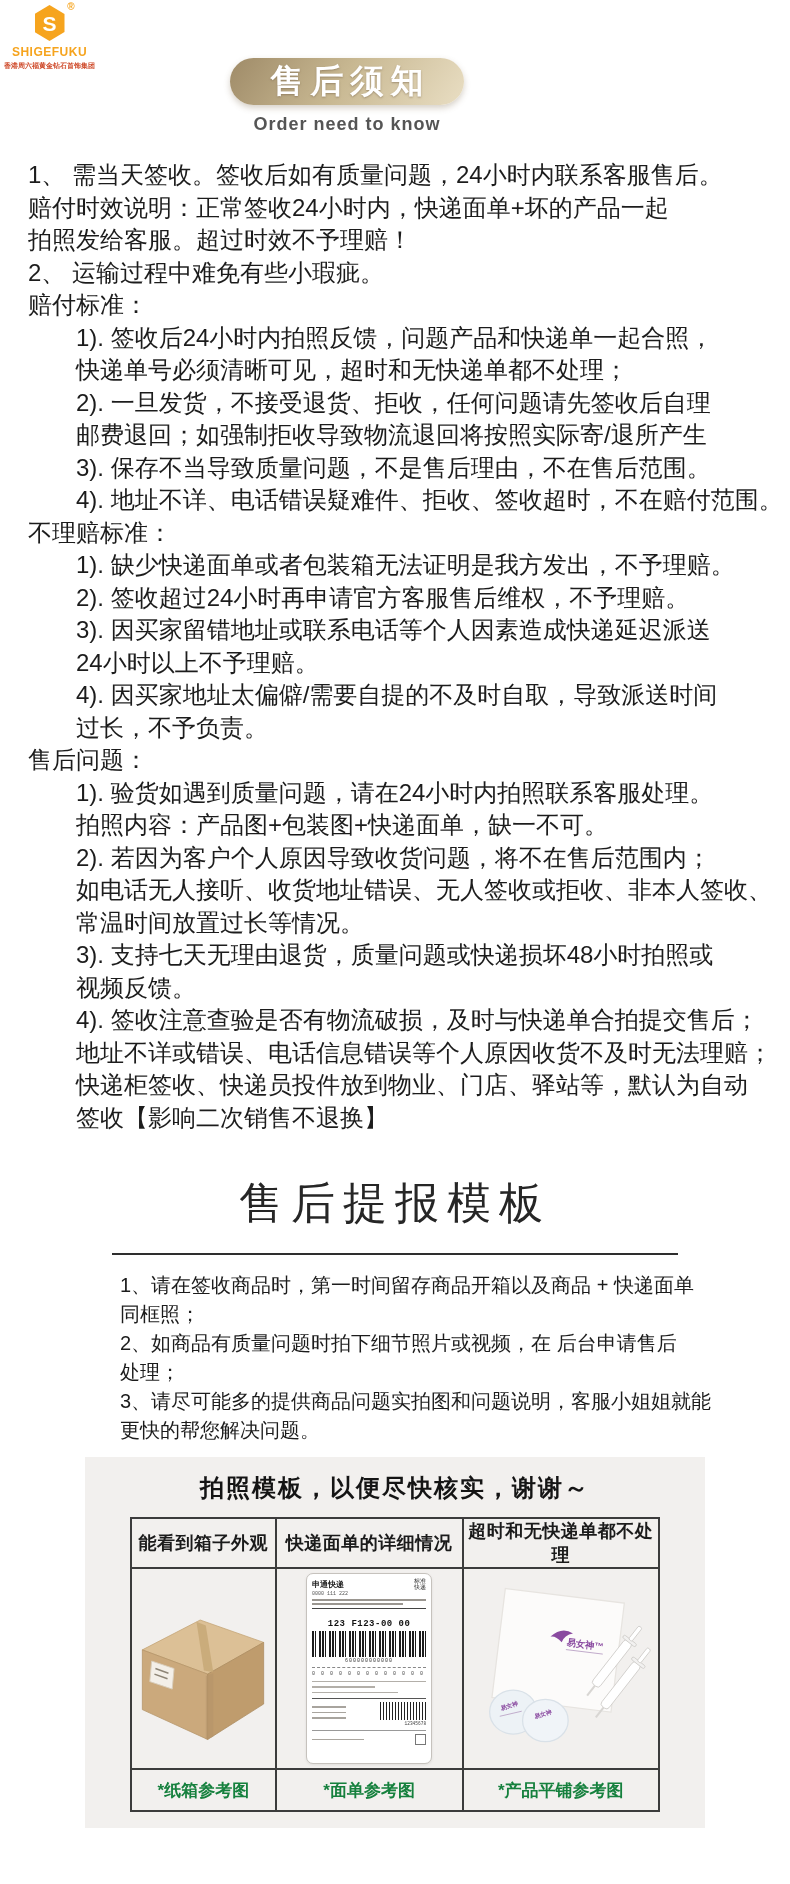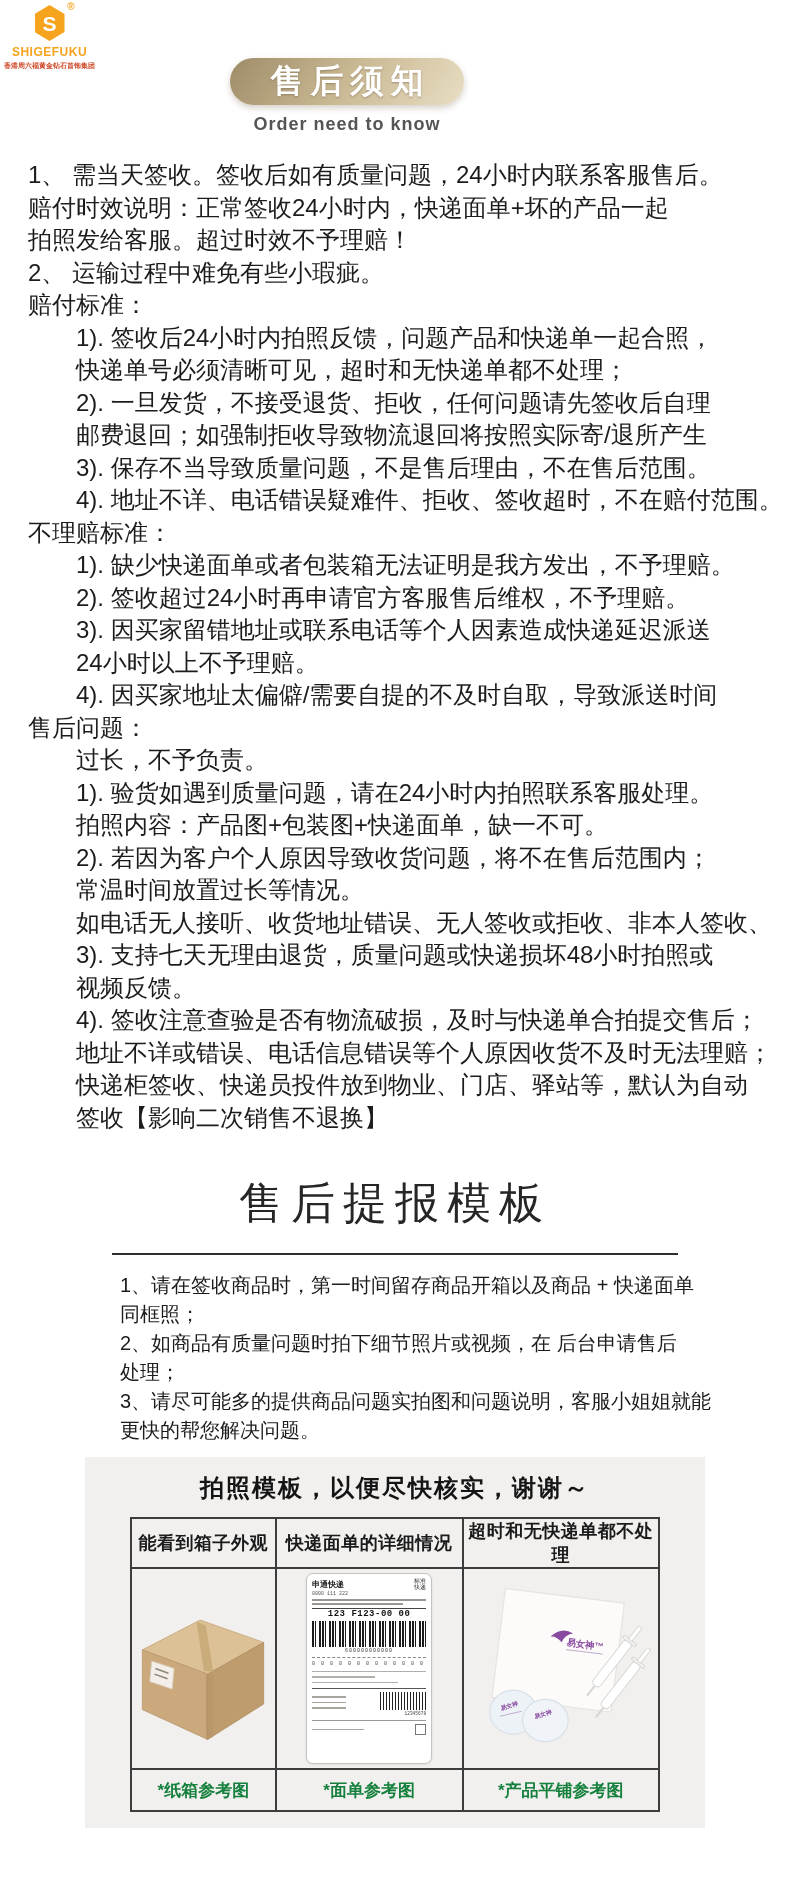--- a/index.html
+++ b/index.html
@@ -55,21 +55,21 @@
   
   .label-card{width:114px;height:180px;margin:4px auto;background:#fff;border:1px solid #c6c2bd;border-radius:7px;
     box-shadow:0 1px 3px rgba(0,0,0,.08);padding:5px 5px 4px;text-align:left;font-family:"Liberation Mono","DejaVu Sans Mono",monospace;}
   .lbl-top{display:flex;justify-content:space-between;align-items:flex-start;}
   .lbl-courier{font-size:8px;font-weight:bold;color:#222;white-space:nowrap;}
   .lbl-phone{font-size:5px;color:#555;margin-top:1px;white-space:nowrap;}
   .lbl-service{font-size:6px;color:#333;width:12px;line-height:6px;text-align:right;white-space:normal;}
   .lbl-addr{margin-top:2px;}
   .lbl-addr i{display:block;height:2px;background:#9a9690;margin-top:1.5px;}
   .lbl-addr i:nth-child(2){width:80%;}
-  .lbl-code{margin-top:3px;border-top:1px solid #444;padding-top:0;font-size:9px;font-weight:bold;color:#111;
+  .lbl-code{margin-top:3px;border-top:1px solid #444;padding-top:10px;font-size:9px;font-weight:bold;color:#111;
     text-align:center;letter-spacing:.5px;white-space:nowrap;}
   .lbl-barcode{margin-top:2px;height:26px;
     background:repeating-linear-gradient(90deg,#1c1c1c 0 2px,#fff 2px 3px,#1c1c1c 3px 4px,#fff 4px 7px,#1c1c1c 7px 9px,#fff 9px 10px);}
   .lbl-barnum{font-size:5px;color:#333;text-align:center;margin-top:1px;letter-spacing:1px;}
   .lbl-dash{border-top:1px dashed #888;margin-top:3px;}
   .lbl-digits{font-size:5px;color:#444;margin-top:3px;letter-spacing:1.5px;white-space:nowrap;overflow:hidden;}
   .lbl-lines i{display:block;height:1.5px;background:#b3afa9;margin-top:4px;}
   .lbl-lines i:nth-child(2){width:55%;}
   .lbl-lines i:nth-child(3){width:75%;}
   .lbl-sec2{display:flex;justify-content:space-between;margin-top:5px;border-top:1px solid #555;padding-top:3px;}
@@ -114,27 +114,27 @@
     <div class="nline l1">2). 一旦发货，不接受退货、拒收，任何问题请先签收后自理</div>
     <div class="nline l1">邮费退回；如强制拒收导致物流退回将按照实际寄/退所产生</div>
     <div class="nline l1">3). 保存不当导致质量问题，不是售后理由，不在售后范围。</div>
     <div class="nline l1">4). 地址不详、电话错误疑难件、拒收、签收超时，不在赔付范围。</div>
     <div class="nline l0">不理赔标准：</div>
     <div class="nline l1">1). 缺少快递面单或者包装箱无法证明是我方发出，不予理赔。</div>
     <div class="nline l1">2). 签收超过24小时再申请官方客服售后维权，不予理赔。</div>
     <div class="nline l1">3). 因买家留错地址或联系电话等个人因素造成快递延迟派送</div>
     <div class="nline l1">24小时以上不予理赔。</div>
     <div class="nline l1">4). 因买家地址太偏僻/需要自提的不及时自取，导致派送时间</div>
+    <div class="nline l1">过长，不予负责。</div>
     <div class="nline l0">售后问题：</div>
-    <div class="nline l1">过长，不予负责。</div>
     <div class="nline l1">1). 验货如遇到质量问题，请在24小时内拍照联系客服处理。</div>
     <div class="nline l1">拍照内容：产品图+包装图+快递面单，缺一不可。</div>
     <div class="nline l1">2). 若因为客户个人原因导致收货问题，将不在售后范围内；</div>
+    <div class="nline l1">如电话无人接听、收货地址错误、无人签收或拒收、非本人签收、</div>
     <div class="nline l1">常温时间放置过长等情况。</div>
-    <div class="nline l1">如电话无人接听、收货地址错误、无人签收或拒收、非本人签收、</div>
     <div class="nline l1">3). 支持七天无理由退货，质量问题或快递损坏48小时拍照或</div>
     <div class="nline l1">视频反馈。</div>
     <div class="nline l1">4). 签收注意查验是否有物流破损，及时与快递单合拍提交售后；</div>
     <div class="nline l1">地址不详或错误、电话信息错误等个人原因收货不及时无法理赔；</div>
     <div class="nline l1">快递柜签收、快递员投件放到物业、门店、驿站等，默认为自动</div>
     <div class="nline l1">签收【影响二次销售不退换】</div>
   </div>
 
 <div class="tpl-head">售后提报模板</div>
 <div class="tpl-rule"></div>

